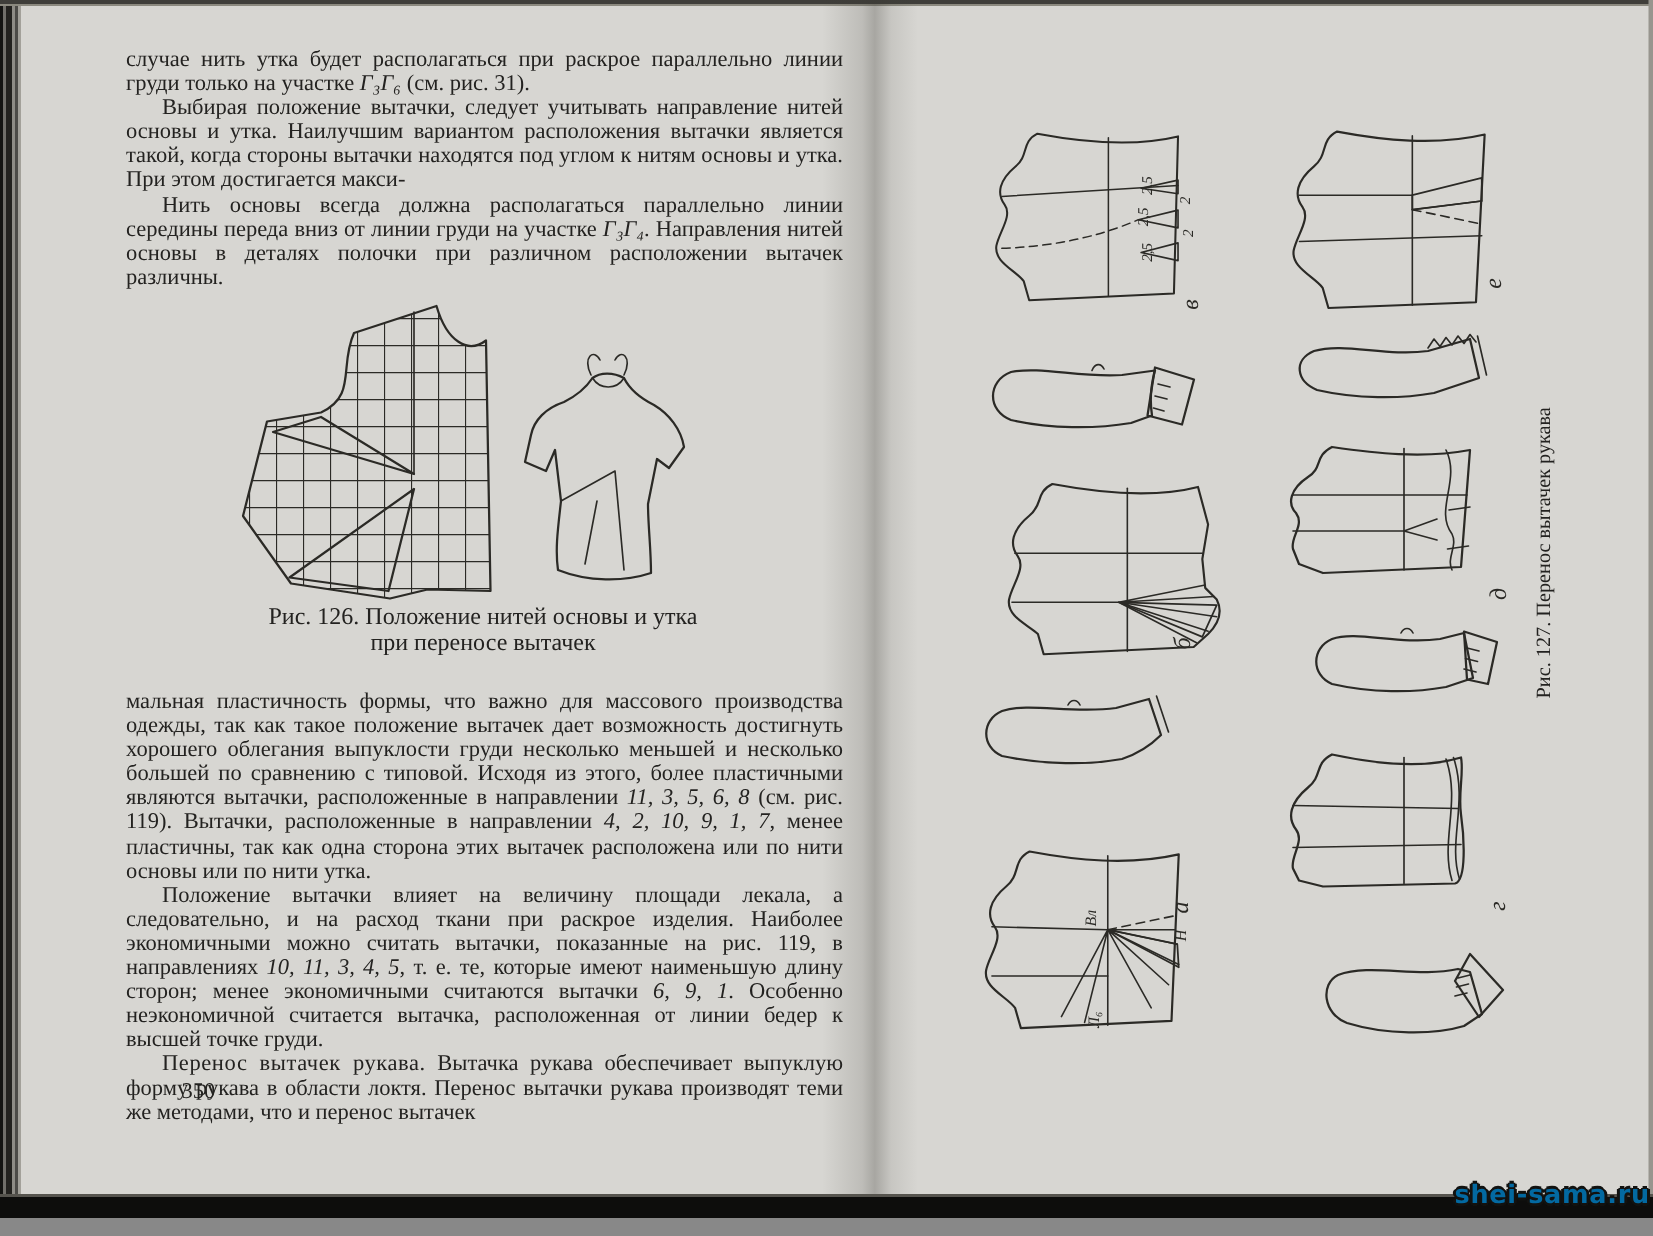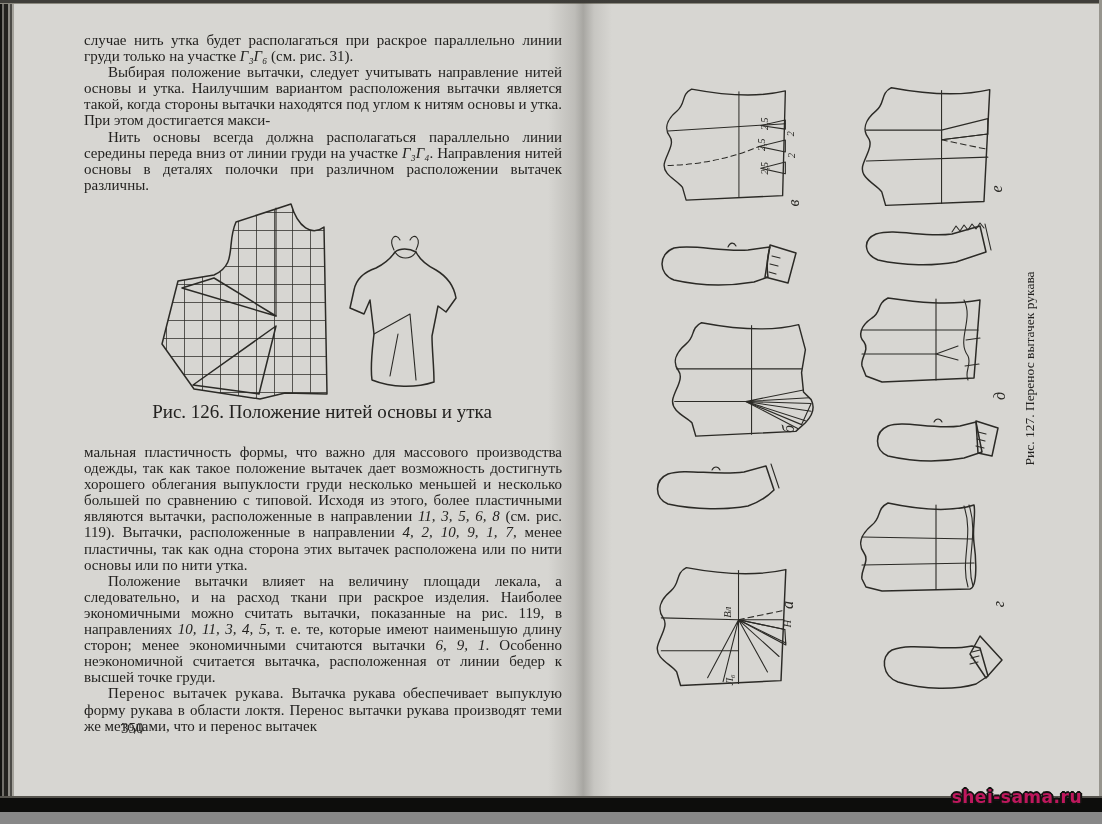--- a/index.html
+++ b/index.html
@@ -14,38 +14,38 @@
     background:linear-gradient(to right,#141412 0 2px,#716f6a 2px 4px,#23221f 4px 8px,#8e8c86 8px 10px,#4c4b47 10px 12px,#a3a19a 12px 14px);}
   .edge-top{position:absolute;left:0;top:0;width:1102px;height:4px;
     background:linear-gradient(to bottom,#3f3e3a 0 3px,#8b897f 3px 4px);}
   .edge-bottom{position:absolute;left:0;bottom:0;width:1102px;height:14px;background:#0d0d0c;border-top:2px solid #56544e;}
   .edge-right{position:absolute;right:0;top:0;width:3px;height:824px;background:#97958e;}
   .gutter{position:absolute;left:548px;top:0;width:64px;height:824px;
     background:linear-gradient(to right,rgba(58,56,50,0) 0%,rgba(58,56,50,0.16) 42%,rgba(58,56,50,0.30) 55%,rgba(58,56,50,0.10) 72%,rgba(58,56,50,0) 100%);}
   
   .text-block{position:absolute;width:478px;left:84px;font-size:15px;line-height:16.1px;}
   .text-top{top:32px;}
-  .text-bottom{top:444px;}
+  .text-bottom{top:460px;}
   .para{margin:0;text-align:justify;}
   .para.ind{text-indent:24px;}
   .para .i{font-style:italic;}
   .para .b{font-weight:normal;letter-spacing:.4px;}
-  .fig-caption{position:absolute;left:85px;top:403px;width:474px;text-align:center;font-size:19px;line-height:17px;}
+  .fig-caption{position:absolute;left:85px;top:403px;width:474px;text-align:center;font-size:16px;line-height:17px;}
   .page-number{position:absolute;left:86px;top:720px;font-size:15px;margin-left:35px;}
   
   svg{overflow:visible;display:block;position:absolute;}
   .lineart path,.lineart line,.lineart polyline{fill:none;stroke:#2b2a26;stroke-width:1.5;stroke-linejoin:round;stroke-linecap:round;}
   .lineart .thin{stroke-width:1.1;}
   .lineart .dash{stroke-dasharray:6 4;}
   .lineart .hatchfill{stroke:#2b2a26;stroke-width:1.2;}
   .lineart text{font:italic 11px "Liberation Serif",serif;fill:#2b2a26;text-anchor:middle;}
   .dlabel{position:absolute;font:italic 16px "Liberation Serif",serif;color:#2b2a26;transform:rotate(-90deg);}
   .vcaption{position:absolute;left:925px;top:360px;width:210px;height:17px;text-align:center;
     font-size:13.5px;transform:rotate(-90deg);white-space:nowrap;}
-  .watermark{position:absolute;right:20px;bottom:5px;font:bold 17px "DejaVu Sans",sans-serif;color:#be185d;letter-spacing:.5px;
+  .watermark{position:absolute;right:2px;bottom:5px;font:bold 17px "DejaVu Sans",sans-serif;color:#0369a1;letter-spacing:.5px;
     text-shadow:-2px 0 #121210,2px 0 #121210,0 -2px #121210,0 2px #121210,-1px -1px #121210,1px 1px #121210,1px -1px #121210,-1px 1px #121210;}
 </style>
 </head>
 <body>
 
 <div class="scan">
 
   <div class="edge-left"></div>
   <div class="edge-top"></div>
   <div class="edge-right"></div>
@@ -80,20 +80,21 @@
       <path fill="url(#chk)" d="M247,58 C243,64 236,70 228,74 C216,78 208,86 206,96 L202,114 L216,120 L222,106 L226,140 C224,158 222,172 224,186 C244,194 268,194 286,188 C286,172 284,156 284,142 L290,112 L298,118 L308,104 C306,92 298,82 288,76 C280,72 272,66 268,58 C261,54 252,54 247,58 Z"></path>
       <path class="thin" d="M246,56 C240,44 248,38 252,46"></path>
       <path class="thin" d="M268,56 C274,44 266,38 262,46"></path>
       <path class="thin" d="M247,58 C252,66 263,66 268,58"></path>
       <path class="thin" d="M226,140 L262,120 M250,140 L242,182 M262,120 L268,186"></path>
     </g>
   </svg>
 
   <div class="fig-caption">
     <div>Рис. 126. Положение нитей основы и утка</div>
+    <div>при переносе вытачек</div>
   </div>
 
   <div class="text-block text-bottom">
       <p class="para"><span>мальная пластичность формы, что важно для массового производства одежды, так как такое положение вытачек дает возможность достигнуть хорошего облегания выпуклости груди несколько меньшей и несколько большей по сравнению с типовой. Исходя из этого, более пластичными являются вытачки, расположенные в направлении </span><span class="i">11, 3, 5, 6, 8</span><span> (см. рис. 119). Вытачки, расположенные в направлении </span><span class="i">4, 2, 10, 9, 1, 7</span><span>, менее пластичны, так как одна сторона этих вытачек расположена или по нити основы или по нити утка.</span></p>
       <p class="para ind"><span>Положение вытачки влияет на величину площади лекала, а следовательно, и на расход ткани при раскрое изделия. Наиболее экономичными можно считать вытачки, показанные на рис. 119, в направлениях </span><span class="i">10, 11, 3, 4, 5</span><span>, т. е. те, которые имеют наименьшую длину сторон; менее экономичными считаются вытачки </span><span class="i">6, 9, 1</span><span>. Особенно неэкономичной считается вытачка, расположенная от линии бедер к высшей точке груди.</span></p>
       <p class="para ind"><span class="b">Перенос вытачек рукава.</span><span> Вытачка рукава обеспечивает выпуклую форму рукава в области локтя. Перенос вытачки рукава производят теми же методами, что и перенос вытачек</span></p>
     </div>
 
   <div class="page-number">350</div>
 

